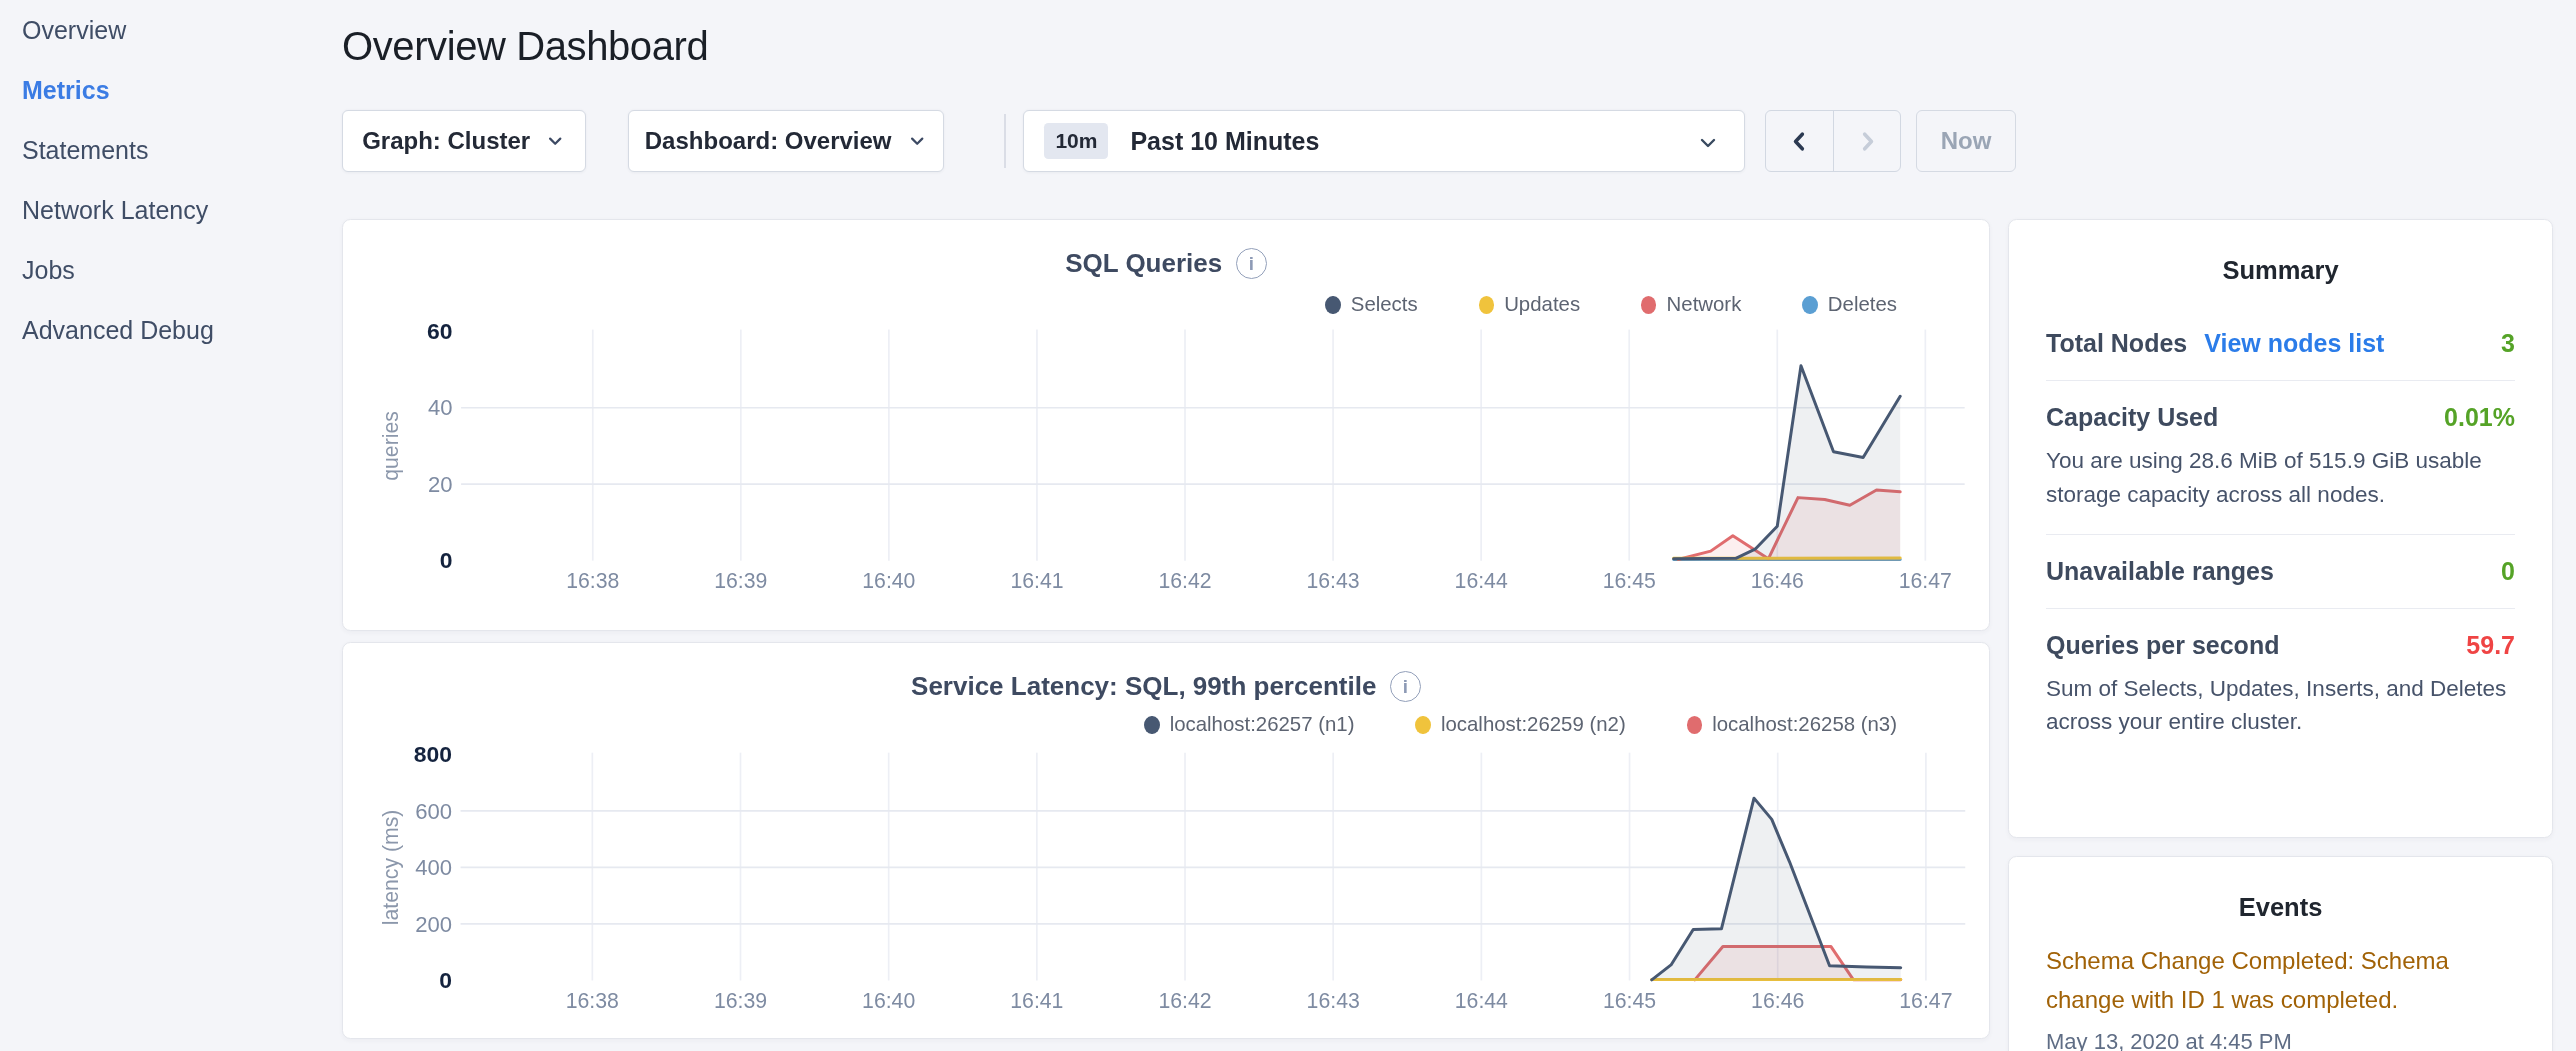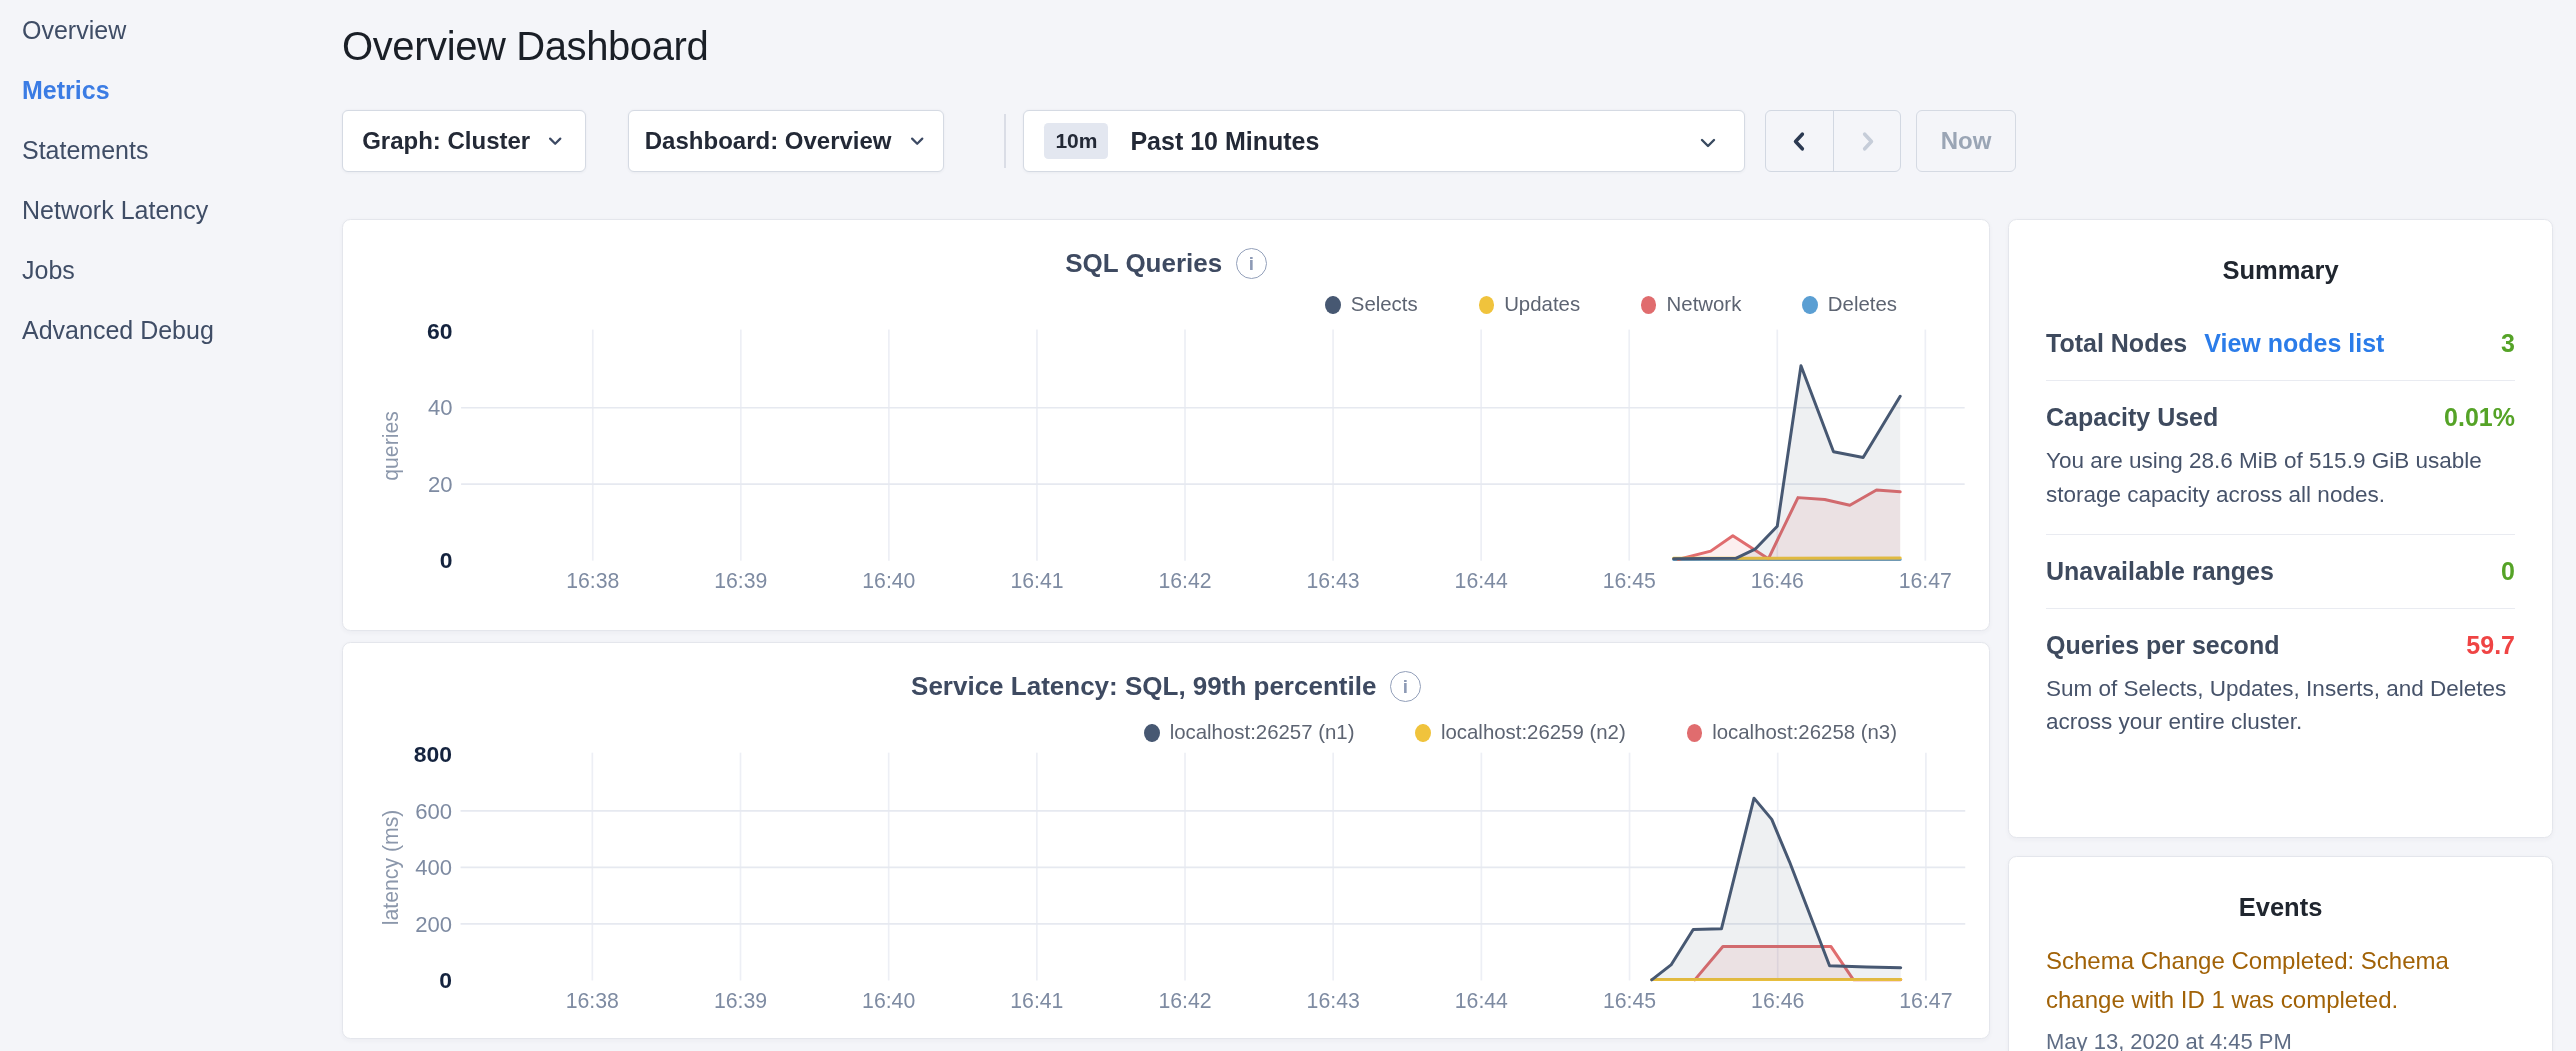--- a/index.html
+++ b/index.html
@@ -34,21 +34,21 @@
   .card { position:absolute; background:#fff; border:0.9px solid #e4e6ec; border-radius:8.5px; box-shadow:0 1.7px 4.3px rgba(40,50,70,0.04); }
   .chart-card-1 { left:342px; top:219px; width:1648px; height:412px; }
   .chart-card-2 { left:342px; top:642px; width:1648px; height:397px; }
   .summary-card { left:2008px; top:219px; width:545px; height:619px; }
   .events-card  { left:2008px; top:856px; width:545px; height:357px; }
 
   .chart-title-row { position:absolute; top:28px; left:0; width:100%; text-align:center; }
   .chart-title { font-size:26px; font-weight:700; color:#3e4a61; vertical-align:middle; }
   .info-icon { display:inline-flex; align-items:center; justify-content:center; width:31px; height:31px; border:1.7px solid #93a0ba; border-radius:50%; color:#8d9ab5; font-size:18.7px; font-weight:700; margin-left:13.6px; vertical-align:middle; cursor:pointer; }
   .legend { position:absolute; right:92px; display:flex; gap:61px; align-items:center; }
-  .legend-1 { top:73px; } .legend-2 { top:78px; }
+  .legend-1 { top:73px; } .legend-2 { top:70px; }
   .legend-item { display:flex; align-items:center; gap:10.2px; cursor:pointer; }
   .legend-dot { width:15.3px; height:18px; border-radius:50%; }
   .legend-label { font-size:20.4px; color:#5d6472; }
 
   .plot-svg { position:absolute; left:0; top:0; }
   .vgrid { stroke:#edeff5; stroke-width:2; }
   .hgrid { stroke:#e6e9f0; stroke-width:2; }
   .xtick { font-size:25px; fill:#7e8ba2; text-anchor:middle; }
   .ytick { font-size:26px; fill:#7e8ba2; text-anchor:end; }
   .ytick.bold { font-size:27px; fill:#14233e; font-weight:700; }

